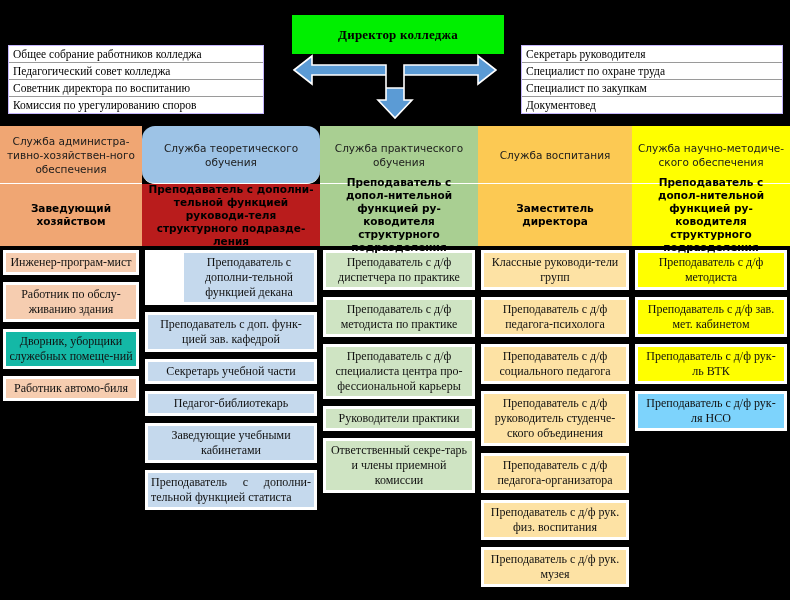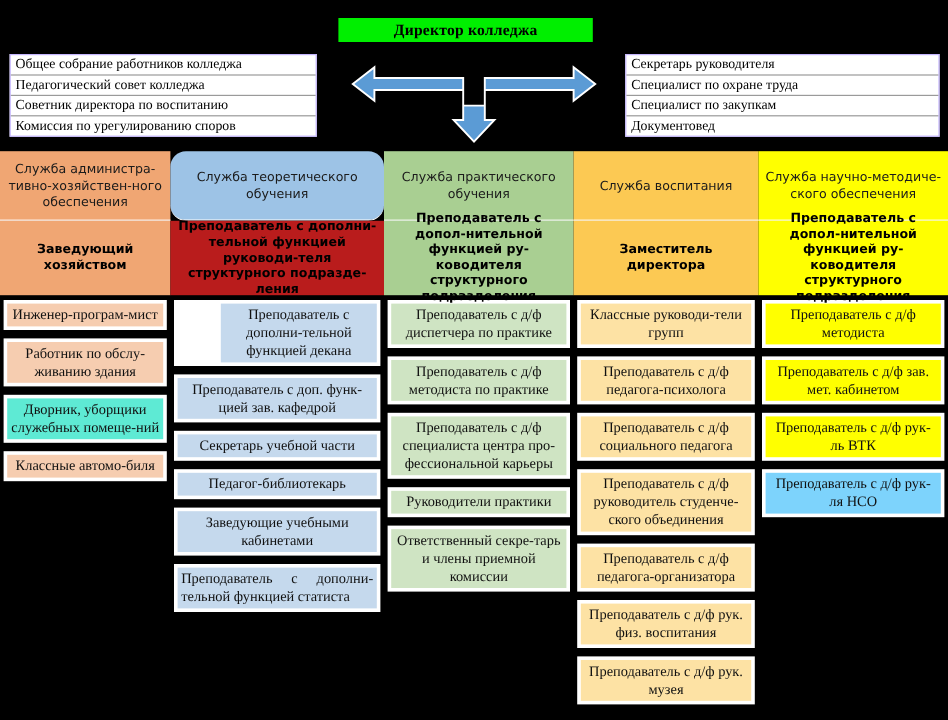--- a/index.html
+++ b/index.html
@@ -39,24 +39,24 @@
     padding: 0 4px;
     color: #000000;
     border-bottom: 1px solid #9a9a9a;
     white-space: nowrap;
     overflow: hidden;
   }
   .side-list-item:last-child { border-bottom: none; }
 
   #director-box {
     position: absolute;
-    left: 282px;
+    left: 292px;
     top: 15px;
     width: 212px;
-    height: 20px;
+    height: 39px;
     background: #00ef00;
     color: #000000;
     font-size: 13px;
     font-weight: bold;
     display: flex;
     align-items: center;
     justify-content: center;
     letter-spacing: .2px;
   }
 
@@ -166,24 +166,24 @@
       <div class="col-head" style="background: rgb(240, 166, 115);">Служба администра-тивно-хозяйствен-ного обеспечения</div>
       <div class="col-sub" style="background: rgb(240, 166, 115);">Заведующий хозяйством</div>
       <div class="col-items">
         <div class="item">
           <div class="item-inner" style="background: rgb(246, 205, 176);">Инженер-програм-мист</div>
         </div>
         <div class="item">
           <div class="item-inner" style="background: rgb(246, 205, 176);">Работник по обслу-живанию здания</div>
         </div>
         <div class="item">
-          <div class="item-inner" style="background: #5eead4;">Дворник, уборщики служебных помеще-ний</div>
-        </div>
-        <div class="item">
-          <div class="item-inner" style="background: rgb(246, 205, 176);">Классные автомо-биля</div>
+          <div class="item-inner" style="background: #14b8a6;">Дворник, уборщики служебных помеще-ний</div>
+        </div>
+        <div class="item">
+          <div class="item-inner" style="background: rgb(246, 205, 176);">Работник автомо-биля</div>
         </div>
       </div>
     </div>
     <div class="col" style="width: 178px;">
       <div class="col-head" style="background: rgb(157, 195, 230); border-radius: 13px;">Служба теоретического обучения</div>
       <div class="col-sub" style="background: #b91c1c;">Преподаватель с дополни-тельной функцией руководи-теля структурного подразде-ления</div>
       <div class="col-items">
         <div class="item">
           <div class="item-inner" style="background: rgb(197, 217, 237); margin-left: 36px;">Преподаватель с дополни-тельной функцией декана</div>
         </div>

